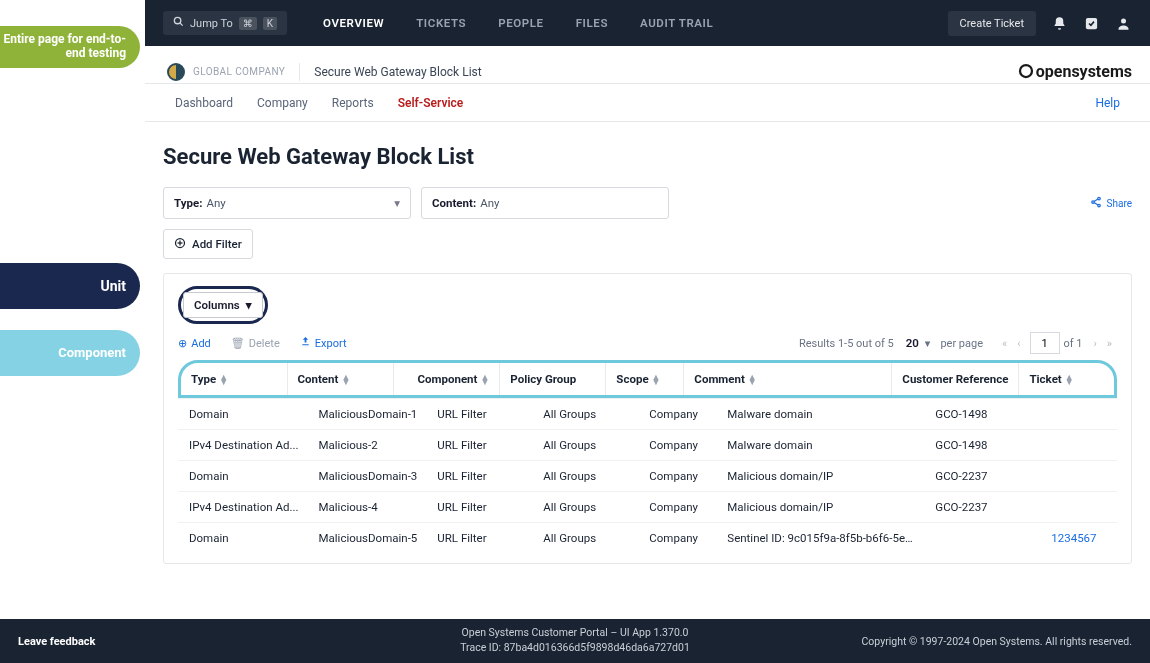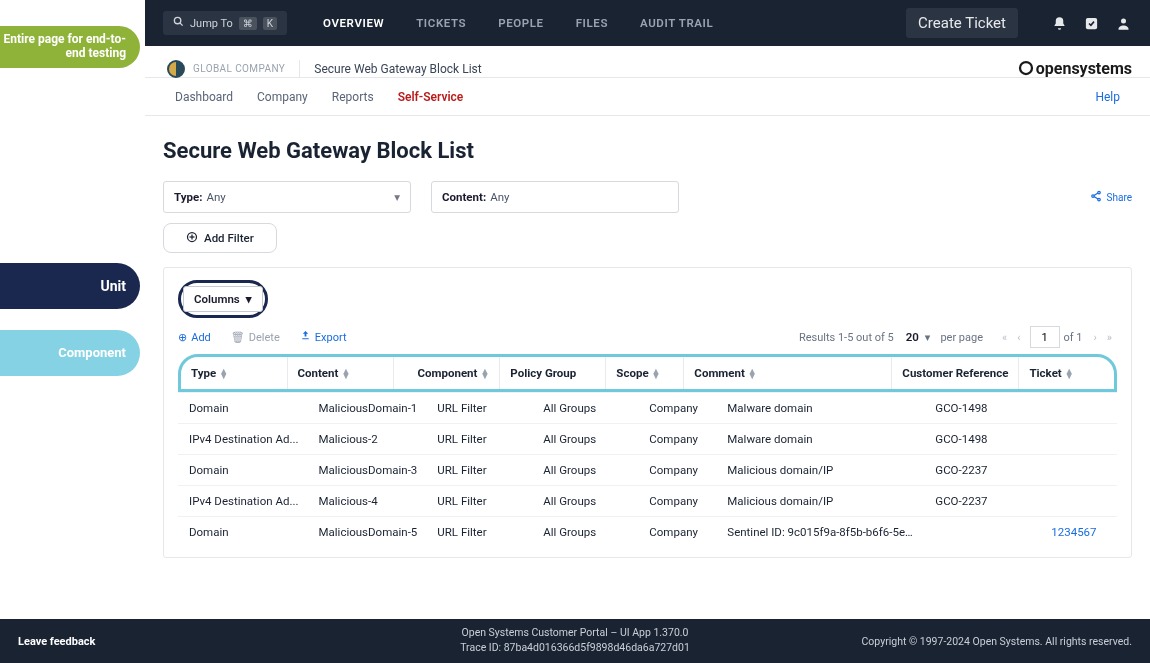--- a/index.html
+++ b/index.html
@@ -5,52 +5,52 @@
     * { margin: 0; padding: 0; box-sizing: border-box; font-family: -apple-system, BlinkMacSystemFont, "Segoe UI", Roboto, sans-serif; }
     body { background: #fff; width: 1150px; height: 663px; position: relative; overflow: hidden; font-size: 12px; color: #1a1a2e; }
     
     
     .topbar { background: #1a2332; height: 46px; display: flex; align-items: center; padding: 0 18px; }
     .jumpto { background: rgba(255,255,255,0.08); border-radius: 3px; padding: 5px 10px; color: #cfd4dc; font-size: 11px; display: flex; align-items: center; gap: 6px; margin-right: 20px; }
     .jumpto-key { background: rgba(255,255,255,0.15); border-radius: 2px; padding: 1px 4px; font-size: 10px; }
     .topnav-item { color: #9aa3b0; font-size: 11.5px; font-weight: 600; letter-spacing: 0.6px; padding: 0 16px; }
     .topnav-item.active { color: #fff; }
     .top-spacer { flex: 1; }
-    .create-ticket { background: rgba(255,255,255,0.08); color: #e6e8eb; font-size: 15px; padding: 6px 12px; border-radius: 3px; margin-right: 18px; }
+    .create-ticket { background: rgba(255,255,255,0.08); color: #e6e8eb; font-size: 11px; padding: 6px 12px; border-radius: 3px; }
     .topicon { width: 18px; height: 18px; color: #e6e8eb; margin-left: 14px; display: flex; align-items: center; justify-content: center; }
     
     
-    .secondbar { height: 32px; border-bottom: 1px solid #e5e7eb; display: flex; align-items: center; padding: 14px 18px 0 22px; }
+    .secondbar { height: 38px; border-bottom: 1px solid #e5e7eb; display: flex; align-items: center; padding: 14px 18px 0 22px; }
     .logo-circle { width: 18px; height: 18px; border-radius: 50%; border: 2px solid #2a4a5a; background: linear-gradient(90deg, #d4a94a 50%, #2a4a5a 50%); margin-right: 8px; }
     .company-name { color: #9aa3b0; font-size: 10px; letter-spacing: 0.4px; margin-right: 14px; }
     .vdivider { width: 1px; height: 18px; background: #e5e7eb; margin-right: 14px; }
     .breadcrumb-txt { color: #3a4556; font-size: 12px; }
     .oslogo { margin-left: auto; display: flex; align-items: flex-start; font-weight: 700; font-size: 16px; color: #1a1a1a; }
     .oslogo svg { margin-right: 1px; }
     
     
     .tabs { height: 38px; border-bottom: 1px solid #e5e7eb; display: flex; align-items: center; padding: 0 18px; }
     .tab { color: #5a6578; font-size: 12px; padding: 0 12px; height: 100%; display: flex; align-items: center; }
     .tab.active { color: #b91c1c; font-weight: 600; }
     .tab.help { margin-left: auto; color: #1a6de0; font-size: 12px; }
     
     
     .content { padding: 22px 18px 18px 18px; }
     .page-title { font-size: 22px; font-weight: 700; color: #1a2332; margin-bottom: 18px; }
     
-    .filterrow { display: flex; align-items: center; gap: 20px; margin-bottom: 10px; }
+    .filterrow { display: flex; align-items: center; gap: 10px; margin-bottom: 10px; }
     .filterbox { border: 1px solid #d6d9de; border-radius: 3px; height: 32px; display: flex; align-items: center; padding: 0 10px; font-size: 11.5px; width: 248px; position: relative; }
     .fb-label { font-weight: 700; margin-right: 4px; }
     .fb-val { color: #4a5568; }
     .filterbox .chev { margin-left: auto; color: #778; }
     .filterbox .clr { margin-left: auto; color: #445; font-size: 14px; }
     .sharebox { margin-left: auto; color: #1a6de0; font-size: 10px; display: flex; align-items: center; gap: 5px; }
     
     .chiprow { display: flex; gap: 10px; margin-bottom: 14px; }
-    .chip { border: 1px solid #d6d9de; border-radius: 8px; height: 30px; display: flex; align-items: center; padding: 0 22px; font-size: 11.5px; gap: 6px; color: #1a2332; font-weight: 500; }
+    .chip { border: 1px solid #d6d9de; border-radius: 3px; height: 30px; display: flex; align-items: center; padding: 0 10px; font-size: 11.5px; gap: 6px; color: #1a2332; font-weight: 500; }
     
     
     .card { border: 1px solid #e5e7eb; border-radius: 3px; padding: 12px 14px 10px 14px; background: #fff; }
     
     .columns-btn-wrap { display: inline-block; border: 3px solid #1a2850; border-radius: 24px; padding: 3px 2px; margin-bottom: 8px; }
     .columns-btn { border: 1px solid #c6c9ce; border-radius: 3px; padding: 5px 10px; font-size: 11.5px; display: inline-flex; align-items: center; gap: 6px; background: #fff; font-weight: 600; }
     
     .actionsrow { display: flex; align-items: center; margin-bottom: 6px; font-size: 11px; }
     .action-link { color: #1a6de0; margin-right: 20px; display: inline-flex; align-items: center; gap: 4px; }
     .action-link.del { color: #9aa3b0; }

